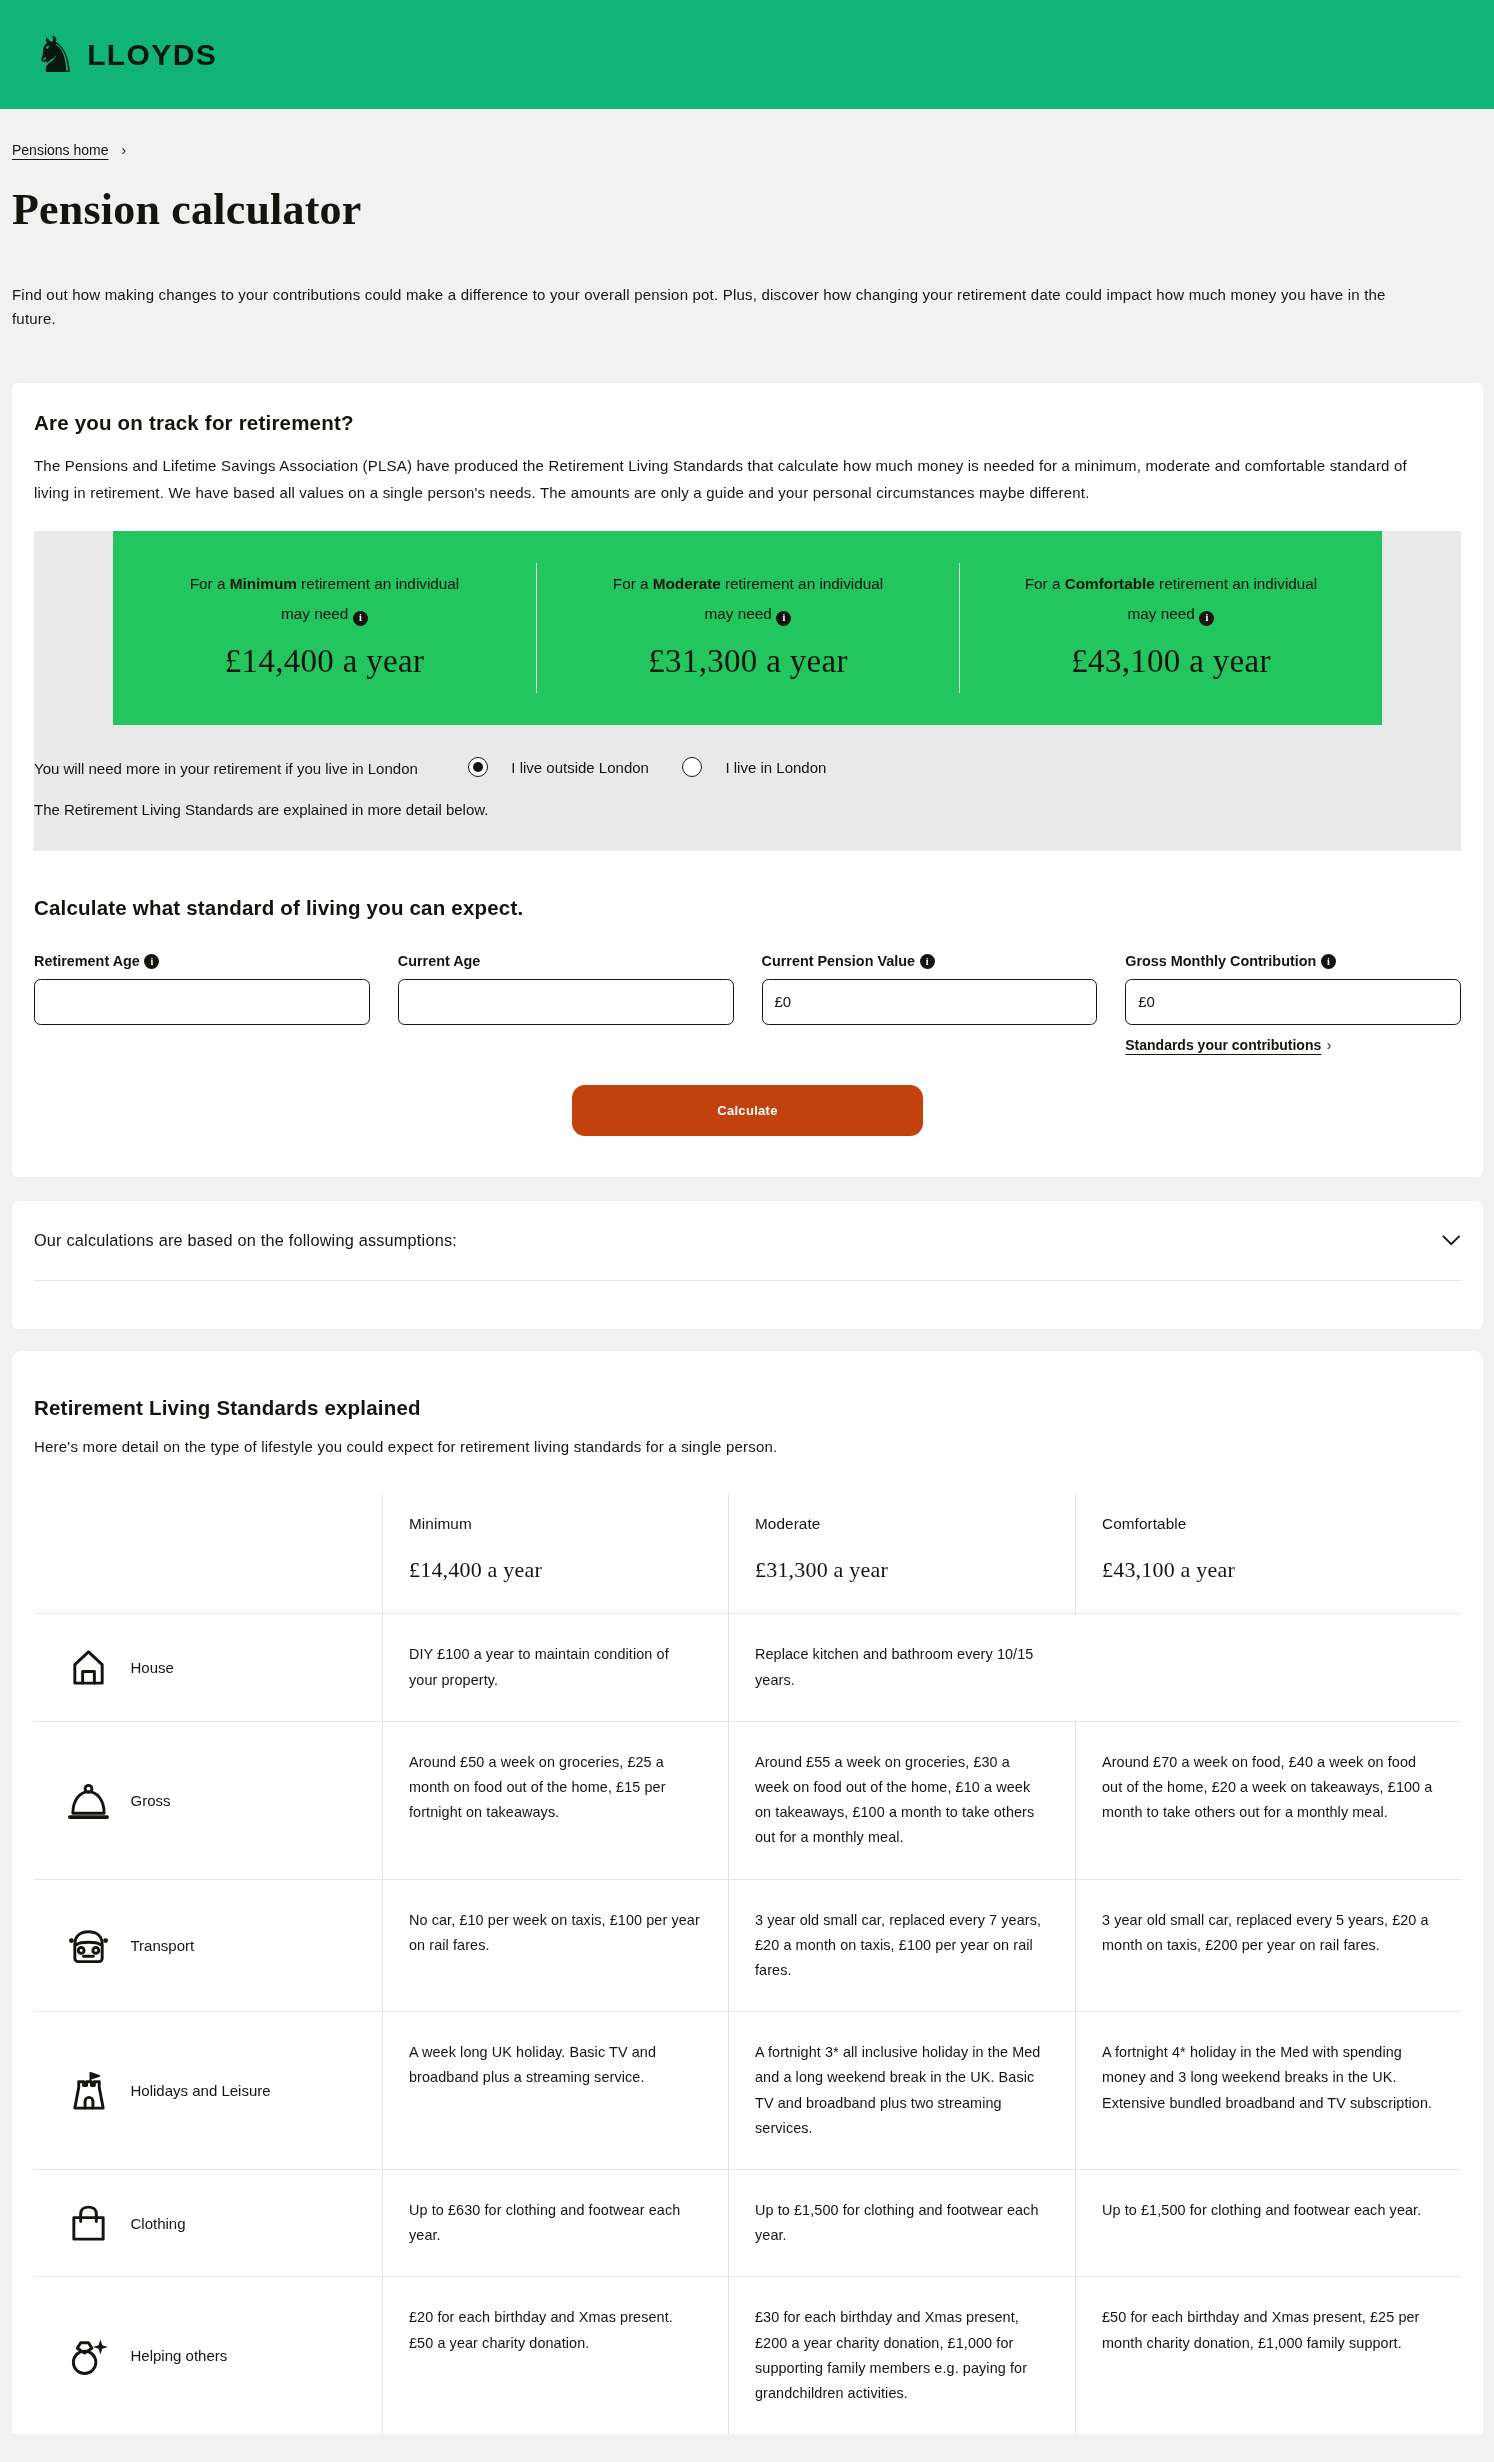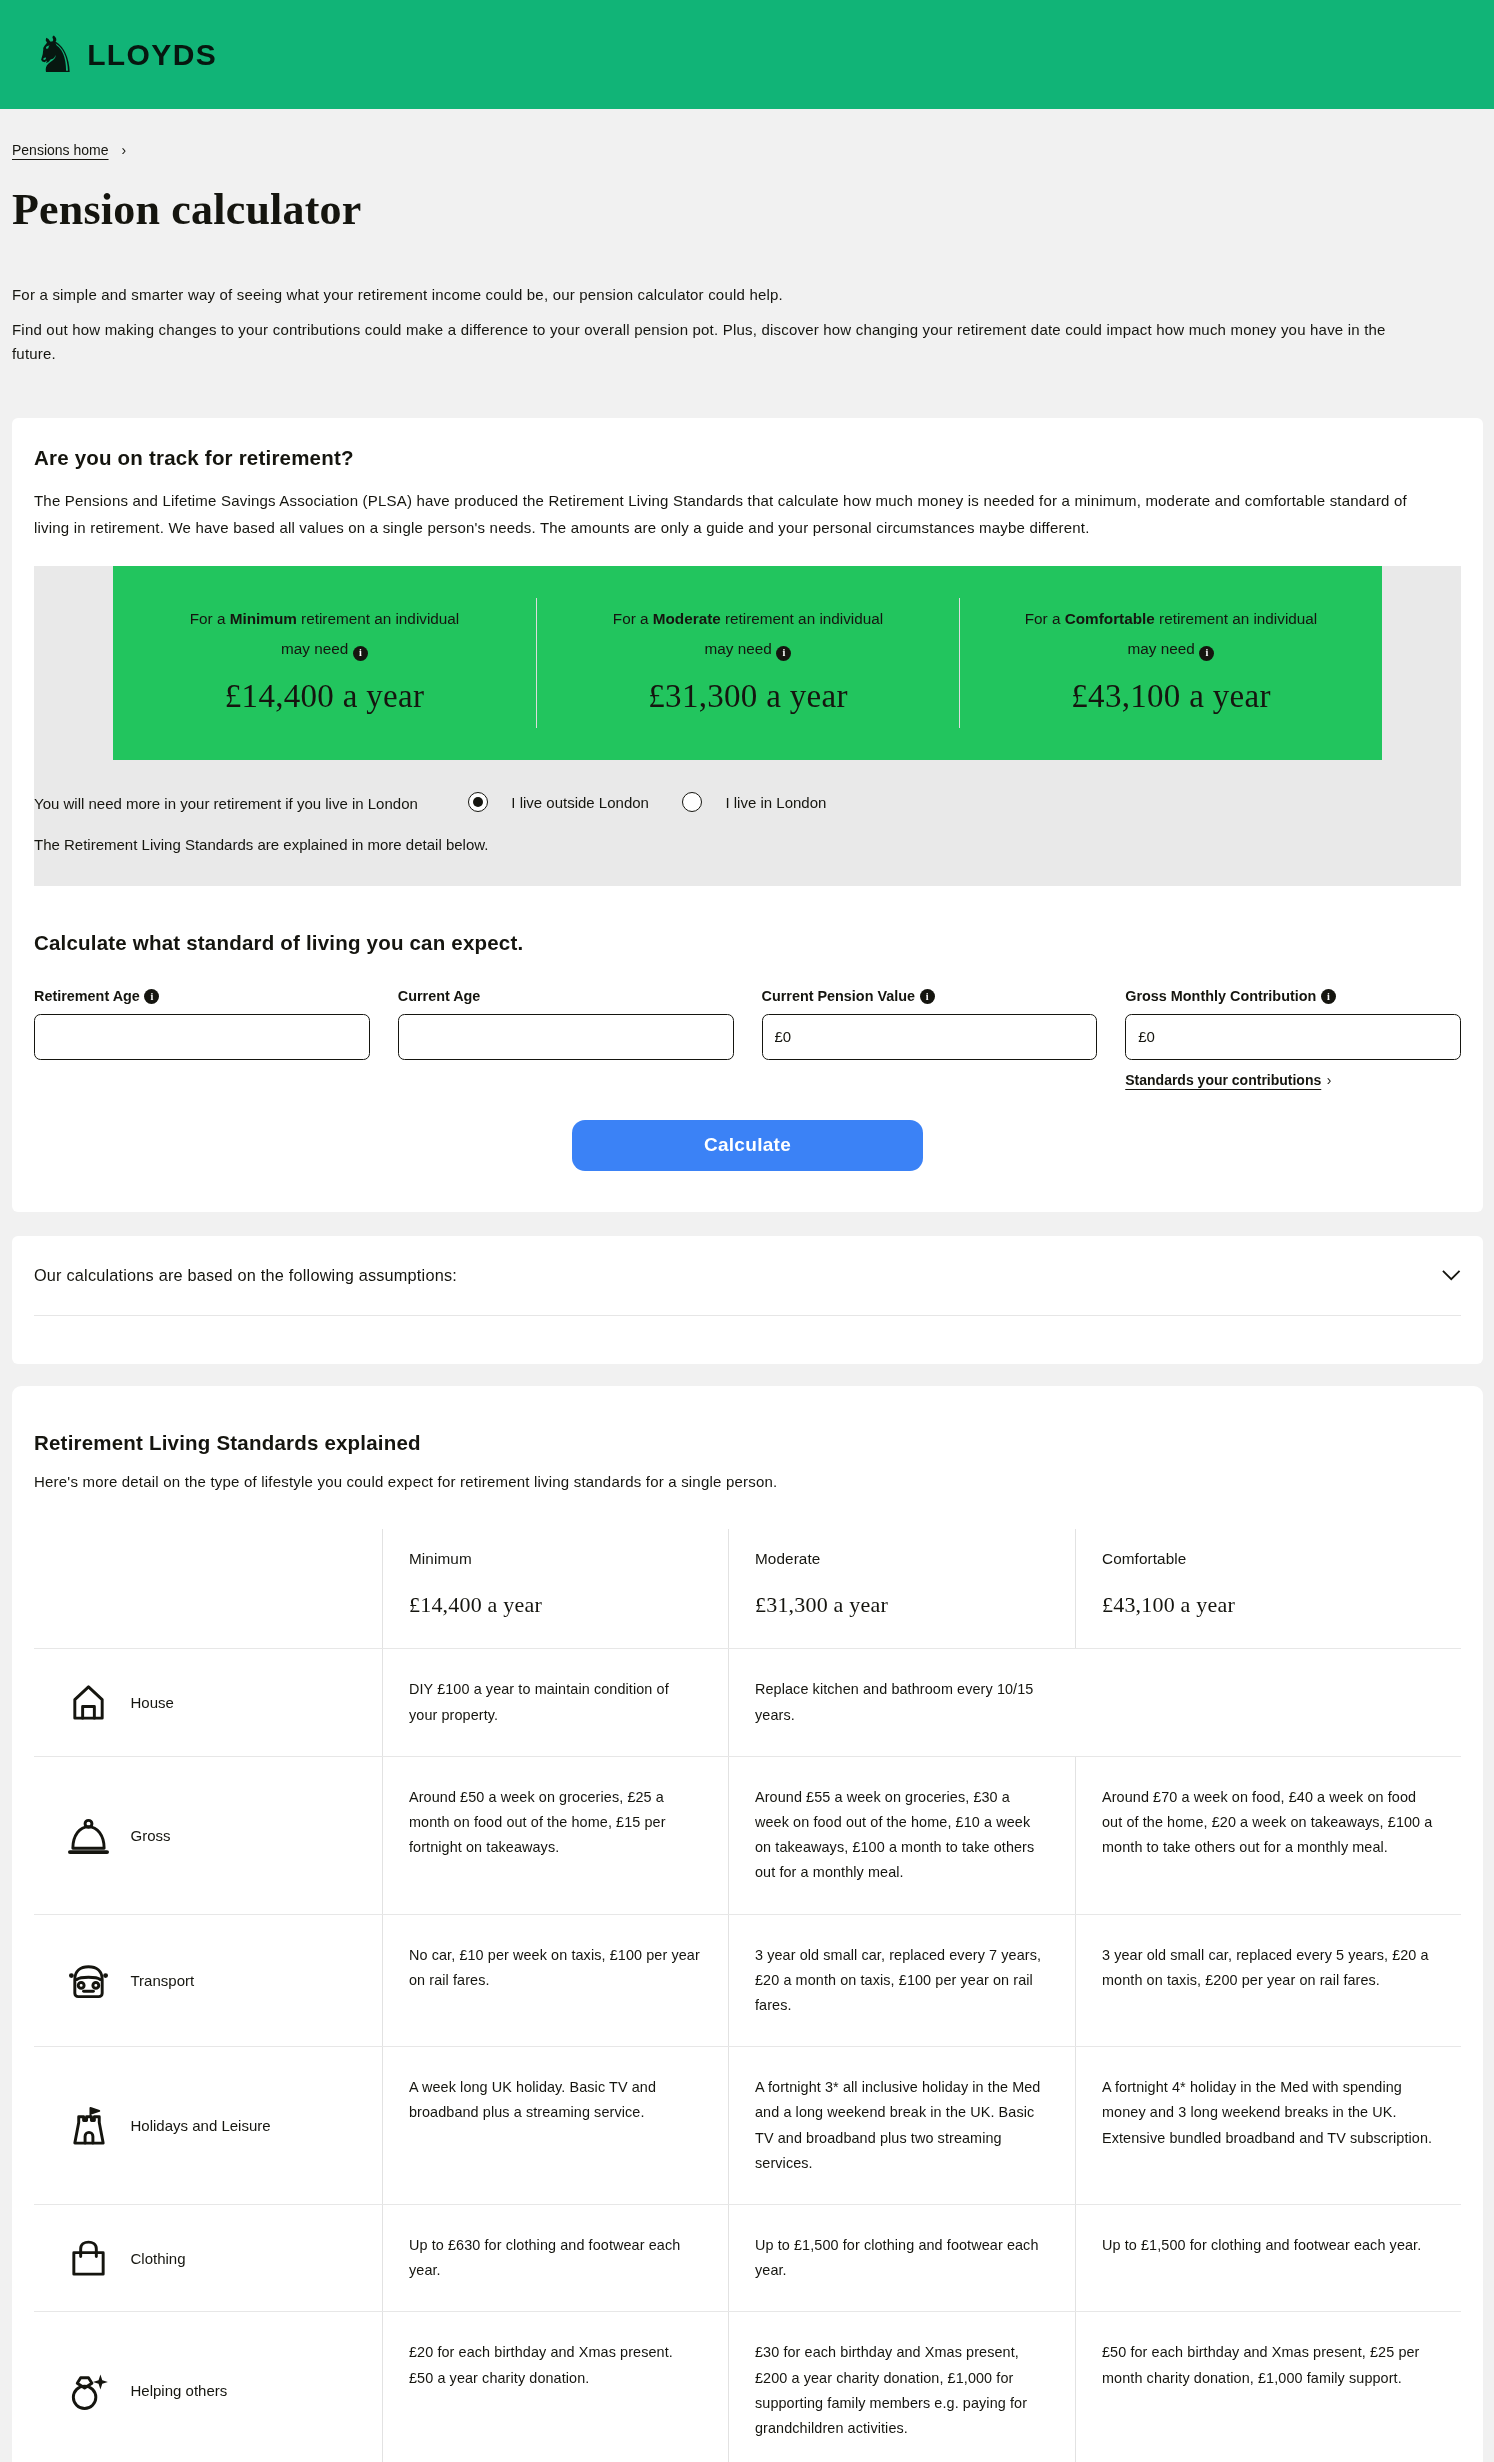--- a/index.html
+++ b/index.html
@@ -90,22 +90,22 @@
     padding: 0 12px; background:#fff; color:#15150f; outline:none;
   }
   .link-row { display:grid; grid-template-columns: repeat(4, 1fr); column-gap: 28px; margin-top: 12px; }
   .contrib-link { grid-column: 4; font-size: 14px; font-weight: bold; }
   .contrib-link a { color:#15150f; text-decoration:underline; text-underline-offset:3.7px; cursor:pointer; }
   .contrib-link .crumb-chev { font-weight: normal; margin-left: 5.6px; }
 
   .calc-btn {
     display:block; margin: 32px auto 0;
     width: 351px; height: 51px;
-    background:#3b82f6; color:#fff; border:none; border-radius: 13px;
-    font-family:"Liberation Sans", sans-serif; font-size: 19px; font-weight: bold;
+    background:#c2410c; color:#fff; border:none; border-radius: 13px;
+    font-family:"Liberation Sans", sans-serif; font-size: 13px; font-weight: bold;
     letter-spacing:0.3px; cursor:pointer;
   }
 
   .accordion { margin-top: 24px; padding: 30px 22px 48px; }
   .accordion-head { display:flex; align-items:center; justify-content:space-between; cursor:pointer; }
   .accordion-head span { font-size: 16.3px; letter-spacing:0.2px; }
   .accordion-divider { border:none; border-top:0.9px solid #e6e6e6; margin-top: 30px; }
 
   .card-standards { margin-top: 22px; padding: 45px 22px 0; border-radius: 9.3px 9.3px 0 0; }
   .card-standards > p { margin-top: 18.6px; font-size:15px; letter-spacing:0.2px; }
@@ -137,21 +137,20 @@
 <div class="container">
 
   <nav class="breadcrumb">
     <a>Pensions home</a>
     <span class="crumb-chev">›</span>
   </nav>
 
   <h1>Pension calculator</h1>
 
   <div class="intro">
-    <p>For a simple and smarter way of seeing what your retirement income could be, our pension calculator could help.</p>
     <p>Find out how making changes to your contributions could make a difference to your overall pension pot. Plus, discover how changing your retirement date could impact how much money you have in the future.</p>
   </div>
 
   <section class="card card-track">
     <h2>Are you on track for retirement?</h2>
     <p>The Pensions and Lifetime Savings Association (PLSA) have produced the Retirement Living Standards that calculate how much money is needed for a minimum, moderate and comfortable standard of living in retirement. We have based all values on a single person's needs. The amounts are only a guide and your personal circumstances maybe different.</p>
 
     <div class="gray-panel">
       <div class="tiers">
 

